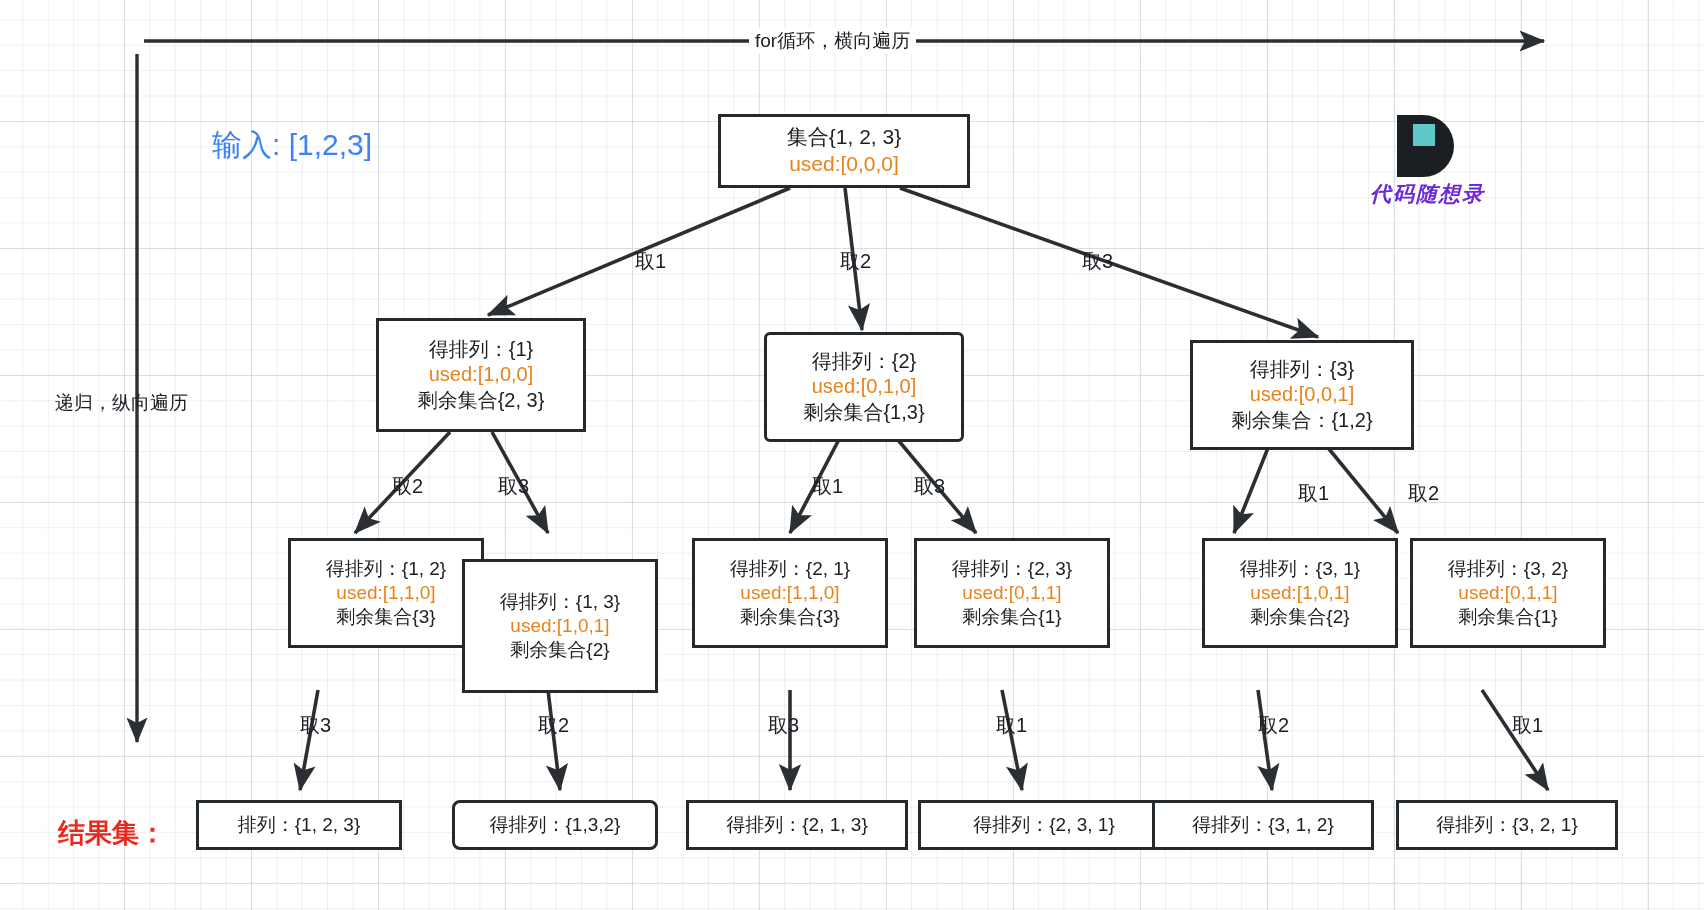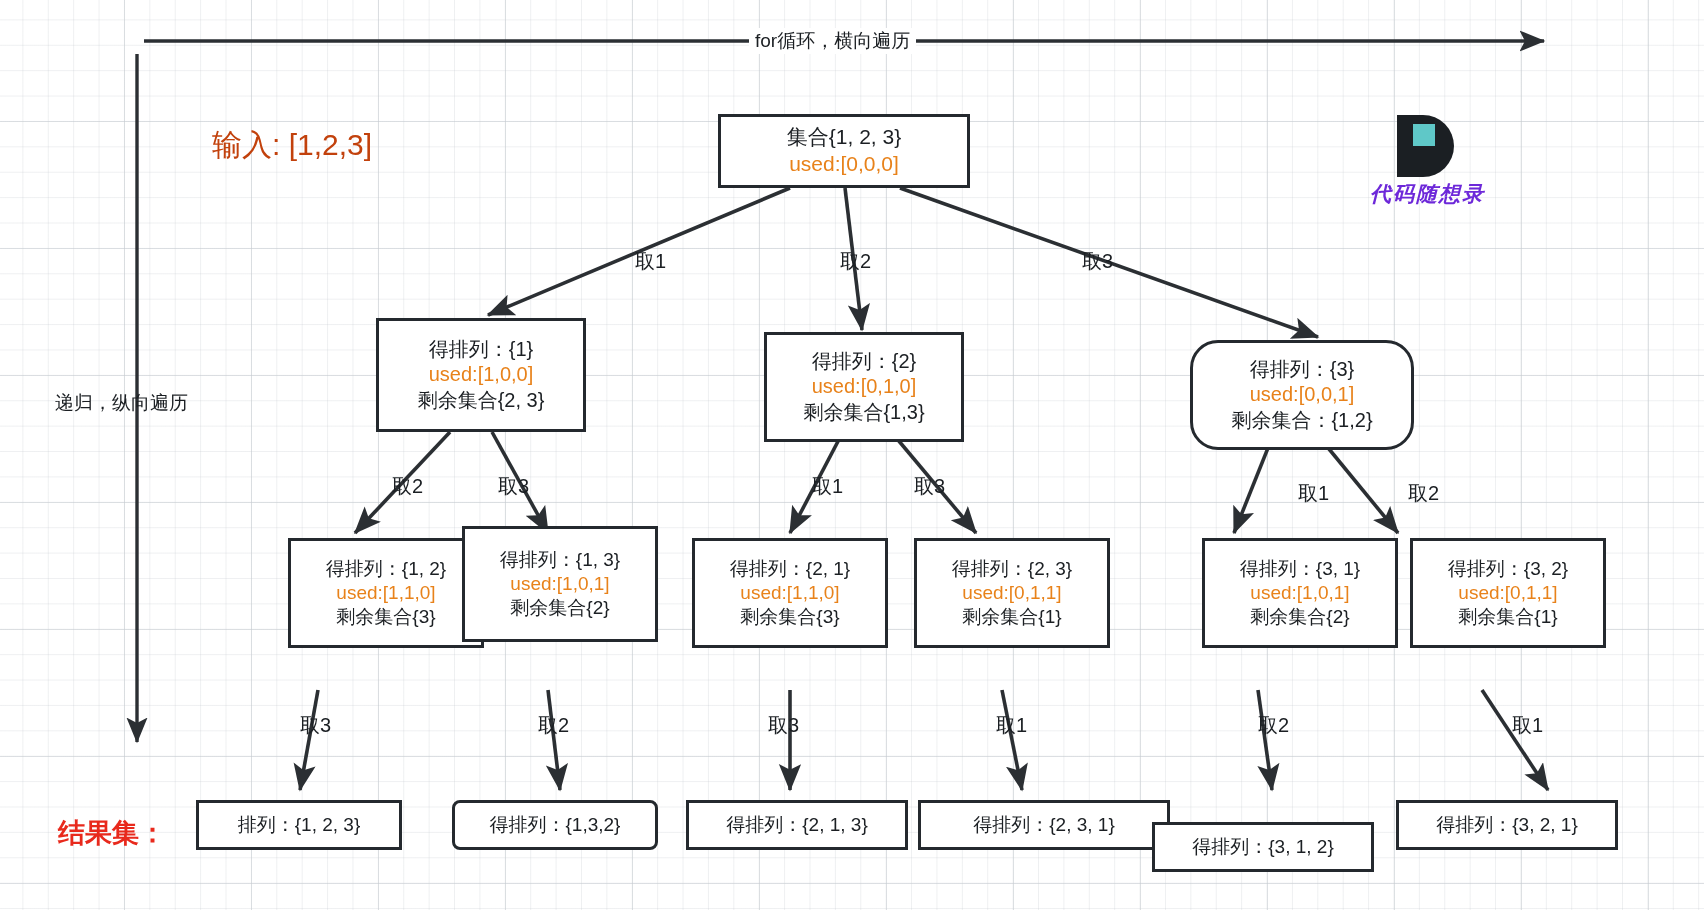--- a/index.html
+++ b/index.html
@@ -30,21 +30,21 @@
   .n-root{font-size:21px;}
   .n-l1{font-size:20px;}
   .n-l2{font-size:19px;}
   .n-res{font-size:19px;}
 
   .elabel{
     position:absolute;font-size:20px;color:#1b1f23;white-space:nowrap;
   }
 
   .title-input{
-    position:absolute;font-size:30px;color:#c2410c;white-space:nowrap;
+    position:absolute;font-size:30px;color:#3b82f6;white-space:nowrap;
     font-family:"Liberation Sans","DejaVu Sans",sans-serif;
   }
   .axis-label{
     position:absolute;font-size:19px;color:#1b1f23;white-space:nowrap;
   }
   .vert-label{
     position:absolute;font-size:19px;color:#1b1f23;white-space:nowrap;
   }
   .result-label{
     position:absolute;font-size:27px;color:#e8291c;font-weight:bold;white-space:nowrap;
@@ -160,39 +160,39 @@
     <span class="ln">集合{1, 2, 3}</span>
     <span class="ln used">used:[0,0,0]</span>
   </div>
 
   <div class="node n-l1" style="left:376px;top:318px;width:210px;height:114px;">
     <span class="ln">得排列：{1}</span>
     <span class="ln used">used:[1,0,0]</span>
     <span class="ln">剩余集合{2, 3}</span>
   </div>
 
-  <div class="node n-l1" style="left:764px;top:332px;width:200px;height:110px;">
+  <div class="node n-l1" style="left:764px;top:332px;width:200px;height:110px;border-radius:6px;">
     <span class="ln">得排列：{2}</span>
     <span class="ln used">used:[0,1,0]</span>
     <span class="ln">剩余集合{1,3}</span>
   </div>
 
-  <div class="node n-l1" style="left:1190px;top:340px;width:224px;height:110px;border-radius:28px;">
+  <div class="node n-l1" style="left:1190px;top:340px;width:224px;height:110px;">
     <span class="ln">得排列：{3}</span>
     <span class="ln used">used:[0,0,1]</span>
     <span class="ln">剩余集合：{1,2}</span>
   </div>
 
   <div class="node n-l2" style="left:248px;top:538px;width:196px;height:110px;margin-left:40px;">
     <span class="ln">得排列：{1, 2}</span>
     <span class="ln used">used:[1,1,0]</span>
     <span class="ln">剩余集合{3}</span>
   </div>
 
-  <div class="node n-l2" style="left:462px;top:526px;width:196px;height:116px;">
+  <div class="node n-l2" style="left:462px;top:559px;width:196px;height:134px;">
     <span class="ln">得排列：{1, 3}</span>
     <span class="ln used">used:[1,0,1]</span>
     <span class="ln">剩余集合{2}</span>
   </div>
 
   <div class="node n-l2" style="left:692px;top:538px;width:196px;height:110px;">
     <span class="ln">得排列：{2, 1}</span>
     <span class="ln used">used:[1,1,0]</span>
     <span class="ln">剩余集合{3}</span>
   </div>
@@ -220,21 +220,21 @@
   </div>
   <div class="node n-res" style="left:452px;top:800px;width:206px;height:50px;border-radius:8px;">
     <span class="ln">得排列：{1,3,2}</span>
   </div>
   <div class="node n-res" style="left:686px;top:800px;width:222px;height:50px;">
     <span class="ln">得排列：{2, 1, 3}</span>
   </div>
   <div class="node n-res" style="left:918px;top:800px;width:252px;height:50px;">
     <span class="ln">得排列：{2, 3, 1}</span>
   </div>
-  <div class="node n-res" style="left:1152px;top:800px;width:222px;height:50px;margin-top:22px;">
+  <div class="node n-res" style="left:1152px;top:800px;width:222px;height:50px;">
     <span class="ln">得排列：{3, 1, 2}</span>
   </div>
   <div class="node n-res" style="left:1396px;top:800px;width:222px;height:50px;">
     <span class="ln">得排列：{3, 2, 1}</span>
   </div>
 
   <div class="elabel" style="left:635px;top:248px;">取1</div>
   <div class="elabel" style="left:840px;top:248px;">取2</div>
   <div class="elabel" style="left:1082px;top:248px;">取3</div>
 

